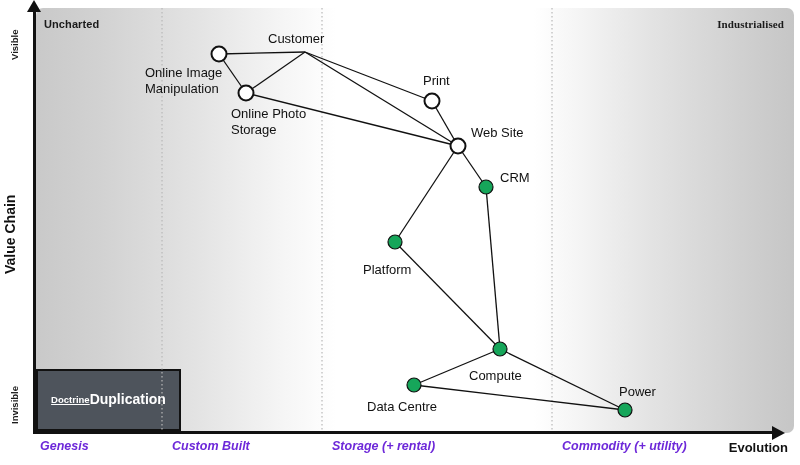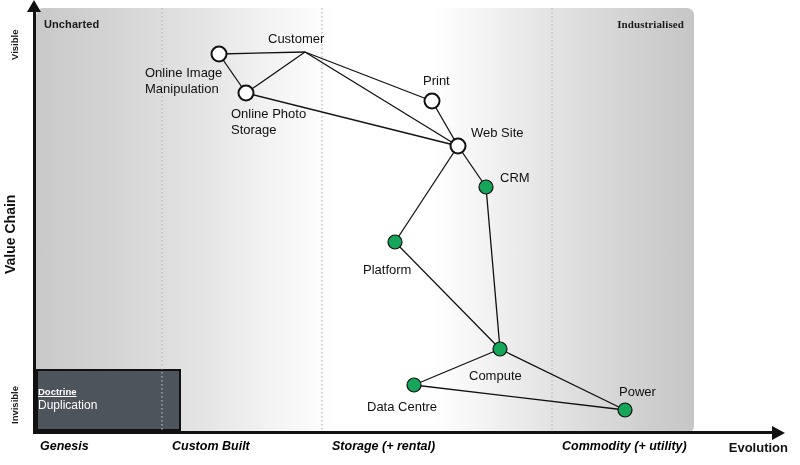--- a/index.html
+++ b/index.html
@@ -6,21 +6,21 @@
   body{
     width:800px;height:465px;overflow:hidden;
     font-family:"Liberation Sans", sans-serif;
     color:#111111;
     -webkit-font-smoothing:antialiased;
   }
   #map-root{position:relative;width:800px;height:465px;background:#fff;}
 
   
   .plot-area{
-    position:absolute;left:36px;top:8px;width:658px;height:425px;
+    position:absolute;left:36px;top:8px;width:758px;height:425px;
     background:#ffffff;
     border-radius:7px;
     overflow:hidden;
   }
   .grad-left{
     position:absolute;left:0;top:0;width:300px;height:100%;
     background:linear-gradient(to right,#c9c9c9 0%,#d2d2d2 22%,#e4e4e4 55%,#f4f4f4 80%,#ffffff 100%);
   }
   .grad-right{
     position:absolute;right:0;top:0;width:260px;height:100%;
@@ -61,39 +61,39 @@
   .y-cap-visible{top:60px;}
   .y-cap-invisible{top:424px;}
   .y-title{
     position:absolute;left:2px;top:274px;
     font-size:14px;font-weight:bold;color:#111;
     transform:rotate(-90deg);transform-origin:left top;white-space:nowrap;
   }
 
   .x-tick{
     position:absolute;top:439px;
-    font-size:12.5px;font-style:italic;font-weight:bold;color:#000000;white-space:nowrap;
+    font-size:12.5px;font-style:italic;font-weight:bold;color:#6d28d9;white-space:nowrap;
   }
   .x-title{
     position:absolute;top:440px;right:12px;
     font-size:13px;font-weight:bold;color:#111;white-space:nowrap;
   }
 
   
   .doctrine-box{
     position:absolute;left:36px;top:369px;width:145px;height:62px;
     background:#4e545c;border:2px solid #111;
-    display:flex;flex-direction:column;justify-content:center;
+    display:flex;flex-direction:row;align-items:center;justify-content:center;
     color:#ffffff;box-sizing:border-box;
   }
   .doctrine-kind{
     font-size:9.5px;font-weight:bold;text-decoration:underline;line-height:1.1;
   }
   .doctrine-name{
-    font-size:12px;font-weight:normal;line-height:1.25;margin-top:0;
+    font-size:14px;font-weight:bold;line-height:1.25;margin-top:0;
   }
 
   
   svg.graph{position:absolute;left:0;top:0;width:800px;height:465px;overflow:visible;}
   .node-label{
     font-family:"Liberation Sans", sans-serif;
     font-size:13px;fill:#111;
   }
 </style>
 </head>

